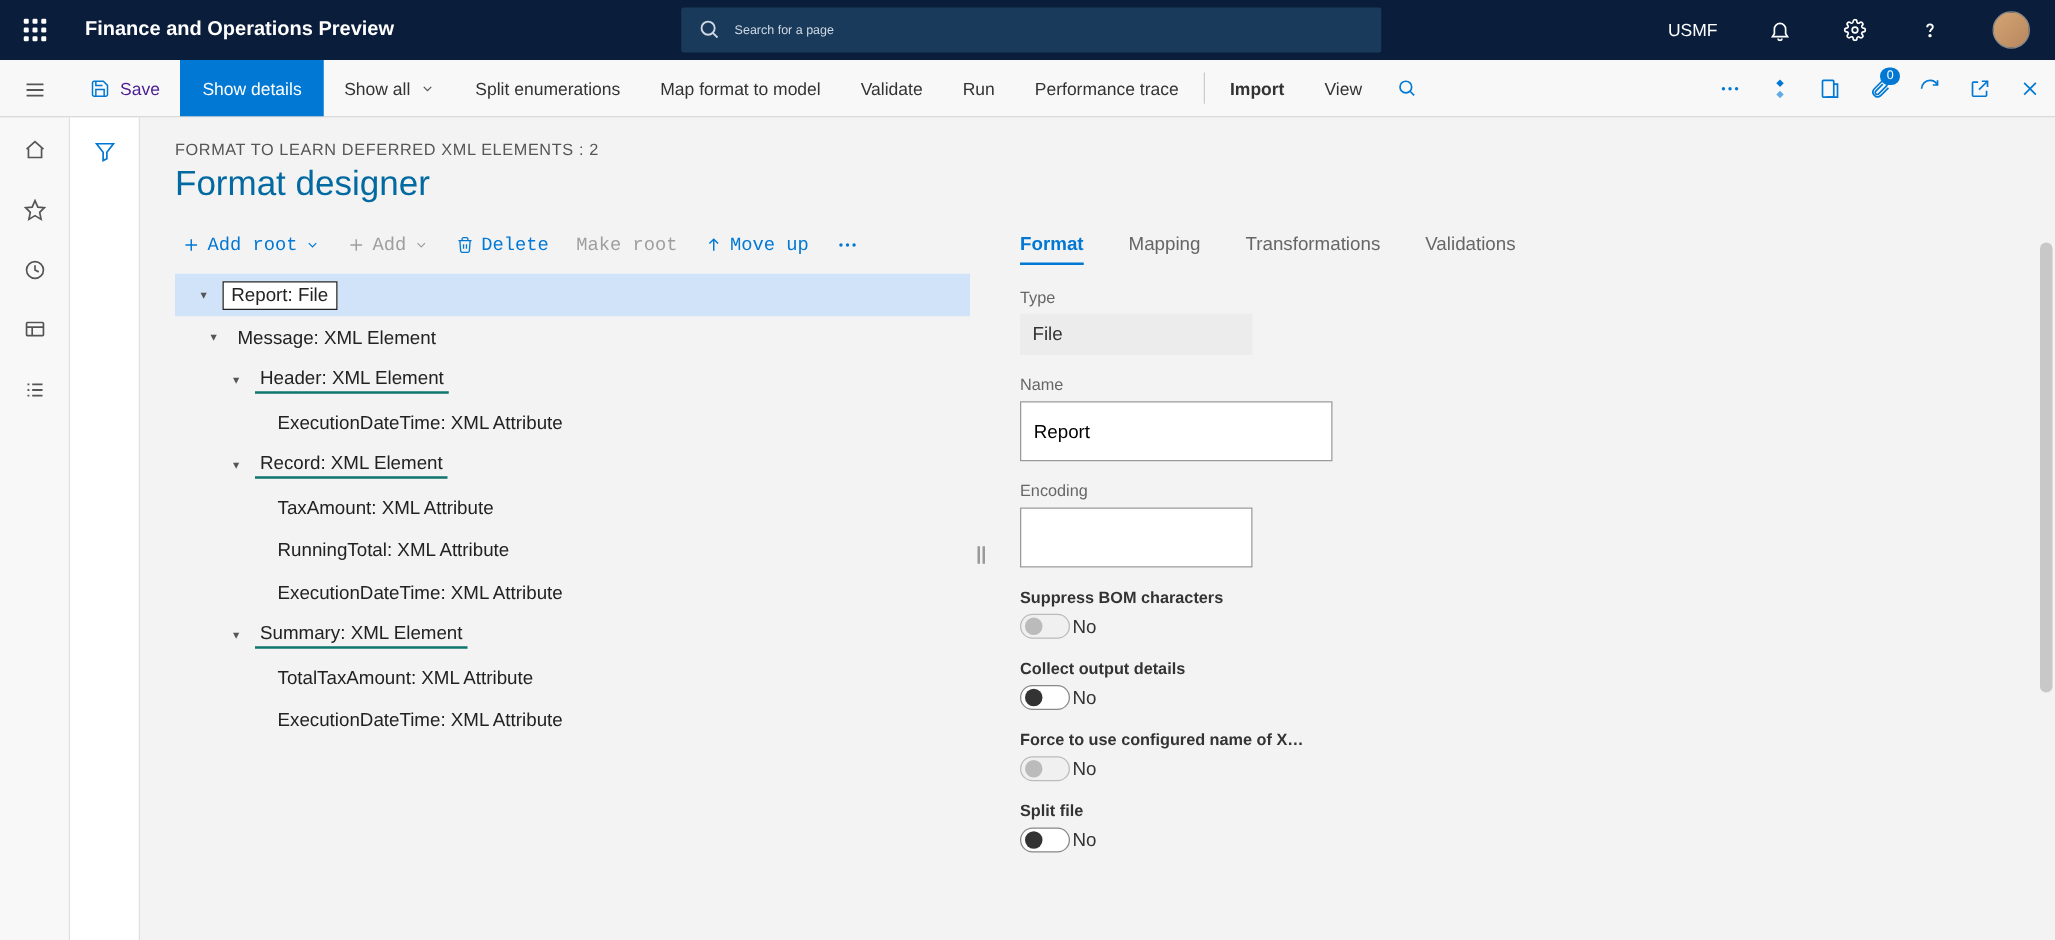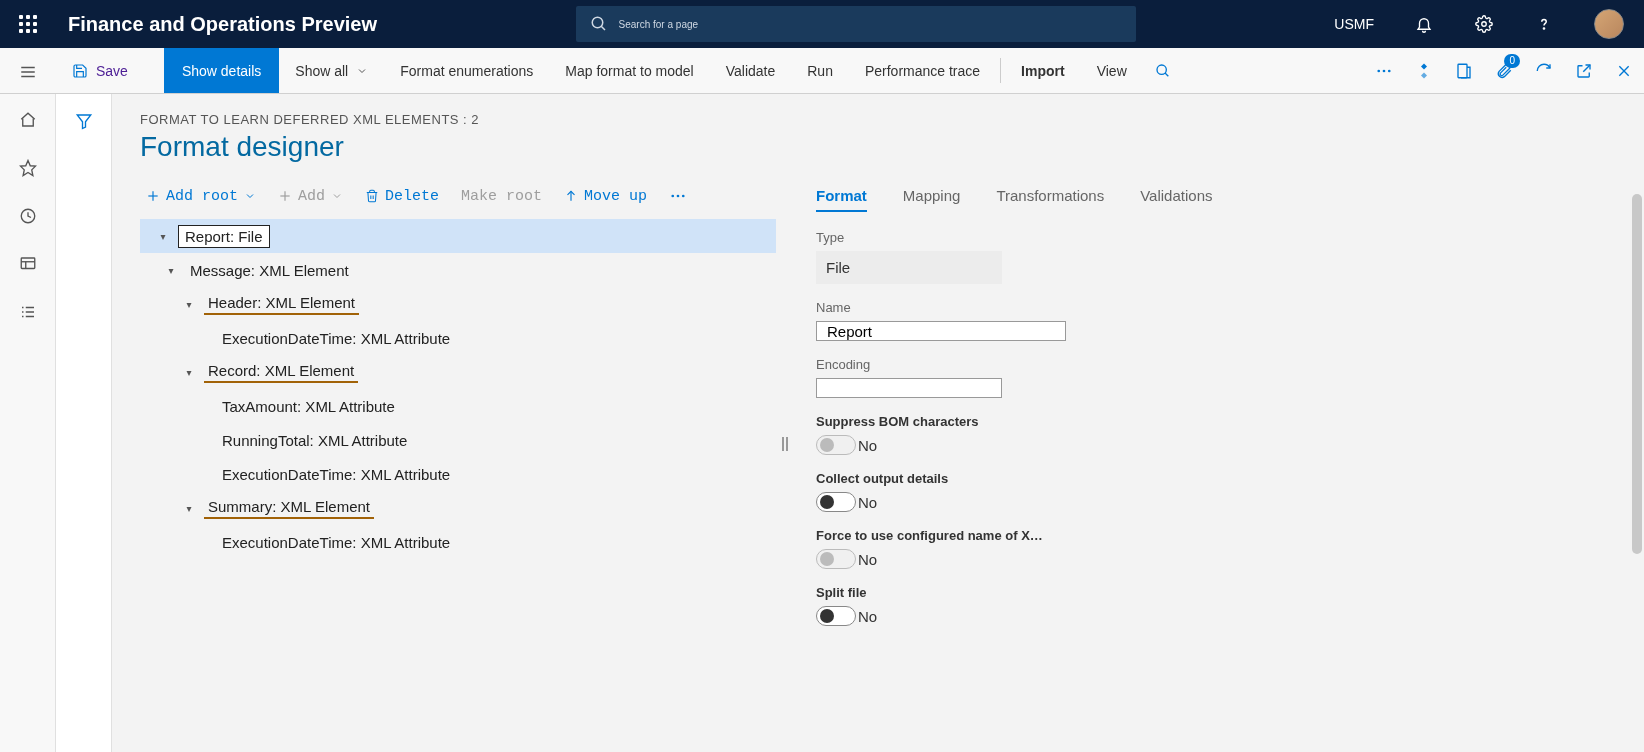--- a/index.html
+++ b/index.html
@@ -3,36 +3,36 @@
 <meta charset="utf-8">
 <style>
 * { box-sizing: border-box; margin: 0; padding: 0; }
 body { font-family: "Segoe UI", Arial, sans-serif; font-size: 14px; color: #333; background: #fff; overflow: hidden; }
 
 
 .app-header { height: 48px; background: #0a1e3c; display: flex; align-items: center; color: #fff; padding: 0 12px; }
 .waffle-icon { width: 32px; height: 32px; display: flex; align-items: center; justify-content: center; margin-right: 24px; }
 .waffle-grid { display: grid; grid-template-columns: repeat(3, 4px); grid-template-rows: repeat(3, 4px); gap: 3px; }
 .waffle-dot { width: 4px; height: 4px; background: #fff; border-radius: 1px; }
-.app-title { font-size: 20px; font-weight: 600; flex: 0 0 auto; }
+.app-title { font-size: 16px; font-weight: 600; flex: 0 0 auto; }
 .header-spacer1 { flex: 1; }
 .search-box { flex: 0 0 560px; height: 36px; background: #1a3a5c; border-radius: 2px; display: flex; align-items: center; padding: 0 14px; color: #cfd8e3; }
 .search-box input { background: transparent; border: none; outline: none; color: #c4b5fd; font-size: 10px; margin-left: 10px; width: 100%; }
 .search-box input::placeholder { color: #cfd8e3; }
 .header-spacer2 { flex: 1; }
 .header-right { display: flex; align-items: center; gap: 40px; padding-right: 8px; }
 .header-right span { font-size: 14px; }
 .hdr-icon { width: 20px; height: 20px; display: flex; align-items: center; justify-content: center; }
 .avatar { width: 30px; height: 30px; border-radius: 50%; background: linear-gradient(135deg, #d4a574 0%, #b8865e 100%); border: 1px solid #888; }
 
 
 .toolbar { height: 46px; background: #f8f8f8; border-bottom: 1px solid #d0d0d0; display: flex; align-items: stretch; padding-left: 56px; }
 .toolbar-btn { display: flex; align-items: center; padding: 0 16px; gap: 8px; color: #333; cursor: pointer; font-size: 14px; }
 .toolbar-btn.primary { color: #4c1d95; }
-.toolbar-btn.accent { background: #0078d4; color: #fff; padding: 0 18px; margin-left: 20px; }
+.toolbar-btn.accent { background: #0078d4; color: #fff; padding: 0 18px; }
 .toolbar-spacer { flex: 1; }
 .toolbar-iconbtn { width: 40px; display: flex; align-items: center; justify-content: center; color: #0078d4; position: relative; }
 .badge { position: absolute; top: 6px; right: 4px; background: #0078d4; color: #fff; font-size: 10px; border-radius: 8px; padding: 0 5px; line-height: 14px; }
 .tb-divider { width: 1px; background: #ccc; margin: 10px 4px; }
 
 
 .body-row { display: flex; height: calc(100vh - 48px - 46px); }
 .left-rail { width: 56px; background: #f8f8f8; border-right: 1px solid #e0e0e0; display: flex; flex-direction: column; align-items: center; padding-top: 16px; gap: 28px; }
 .rail-icon { width: 20px; height: 20px; display: flex; align-items: center; justify-content: center; color: #555; }
 .rail-icon.first { color: #333; }
@@ -52,31 +52,31 @@
 .tree-action.gray { color: #9e9e9e; }
 .tree { font-size: 15px; color: #222; }
 .tree-row { display: flex; align-items: center; height: 34px; padding-left: 6px; }
 .tree-row.selected { background: #d0e3f8; }
 .tree-row .caret { width: 14px; height: 14px; margin-right: 8px; display: inline-flex; align-items: center; justify-content: center; color: #555; font-size: 10px; }
 .tree-label { padding: 0 4px; }
 .tree-label.box { border: 1.5px solid #222; padding: 2px 6px; background: #fff; }
 .tree-indent-1 { padding-left: 24px; }
 .tree-indent-2 { padding-left: 42px; }
 .tree-indent-3 { padding-left: 78px; }
-.underline-green { border-bottom: 2px solid #a16207; padding-bottom: 2px; }
+.underline-green { border-bottom: 2px solid #0f766e; padding-bottom: 2px; }
 
 
 .props-panel { flex: 1; padding-left: 20px; }
 .tabs { display: flex; gap: 36px; border-bottom: none; margin-bottom: 18px; font-size: 15px; }
 .tab { color: #666; padding-bottom: 6px; cursor: pointer; }
 .tab.active { color: #0078d4; border-bottom: 2px solid #0078d4; font-weight: 600; }
 .field { margin-bottom: 16px; }
 .field-label { font-size: 13px; color: #666; margin-bottom: 6px; }
 .field-value-ro { background: #ececec; padding: 8px 10px; font-size: 15px; width: 186px; }
-.field-input { width: 250px; height: 20px; border: 1px solid #999; padding: 0 10px; font-size: 15px; background: #fff; }
+.field-input { width: 250px; height: 48px; border: 1px solid #999; padding: 0 10px; font-size: 15px; background: #fff; }
 .toggle-row { display: flex; align-items: center; gap: 2px; margin-top: 4px; }
 .toggle { width: 40px; height: 20px; border-radius: 10px; background: #fff; border: 1px solid #888; position: relative; }
 .toggle.disabled { border-color: #bbb; background: #f0f0f0; }
 .toggle-knob { width: 14px; height: 14px; border-radius: 50%; background: #888; position: absolute; top: 2px; left: 3px; }
 .toggle.disabled .toggle-knob { background: #bbb; }
 .toggle.active .toggle-knob { background: #333; }
 .toggle-label { font-size: 15px; color: #333; }
 
 .right-scrollbar { position: absolute; right: 2px; top: 100px; width: 10px; height: 360px; background: #c8c8c8; border-radius: 5px; }
 .left-col-content { width: 636px; }
@@ -157,21 +157,21 @@
   <div class="toolbar-btn accent">
     <span>Show details</span>
   </div>
   <div class="toolbar-btn">
     <span>Show all</span>
     <svg width="12" height="12" viewBox="0 0 24 24" fill="none" stroke="#555" stroke-width="2">
         <polyline points="6 9 12 15 18 9"></polyline>
       </svg>
   </div>
   <div class="toolbar-btn">
-      <span>Format enumerations</span>
+      <span>Split enumerations</span>
     </div>
   <div class="toolbar-btn">
       <span>Map format to model</span>
     </div>
   <div class="toolbar-btn">
       <span>Validate</span>
     </div>
   <div class="toolbar-btn">
       <span>Run</span>
     </div>
@@ -370,20 +370,23 @@
               <span class="tree-label">RunningTotal: XML Attribute</span>
             </div>
             <div class="tree-row tree-indent-3">
               <span class="tree-label">ExecutionDateTime: XML Attribute</span>
             </div>
             <div class="tree-row tree-indent-2">
               <span class="caret">▾</span>
               <span class="tree-label underline-green">Summary: XML Element</span>
             </div>
             <div class="tree-row tree-indent-3">
+              <span class="tree-label">TotalTaxAmount: XML Attribute</span>
+            </div>
+            <div class="tree-row tree-indent-3">
               <span class="tree-label">ExecutionDateTime: XML Attribute</span>
             </div>
           </div>
         </div>
 
         <div style="width:20px; position:relative;">
           <div style="position:absolute; top:250px; left:6px; display:flex; gap:2px;">
             <div style="width:2px;height:14px;background:#999"></div>
             <div style="width:2px;height:14px;background:#999"></div>
           </div>

